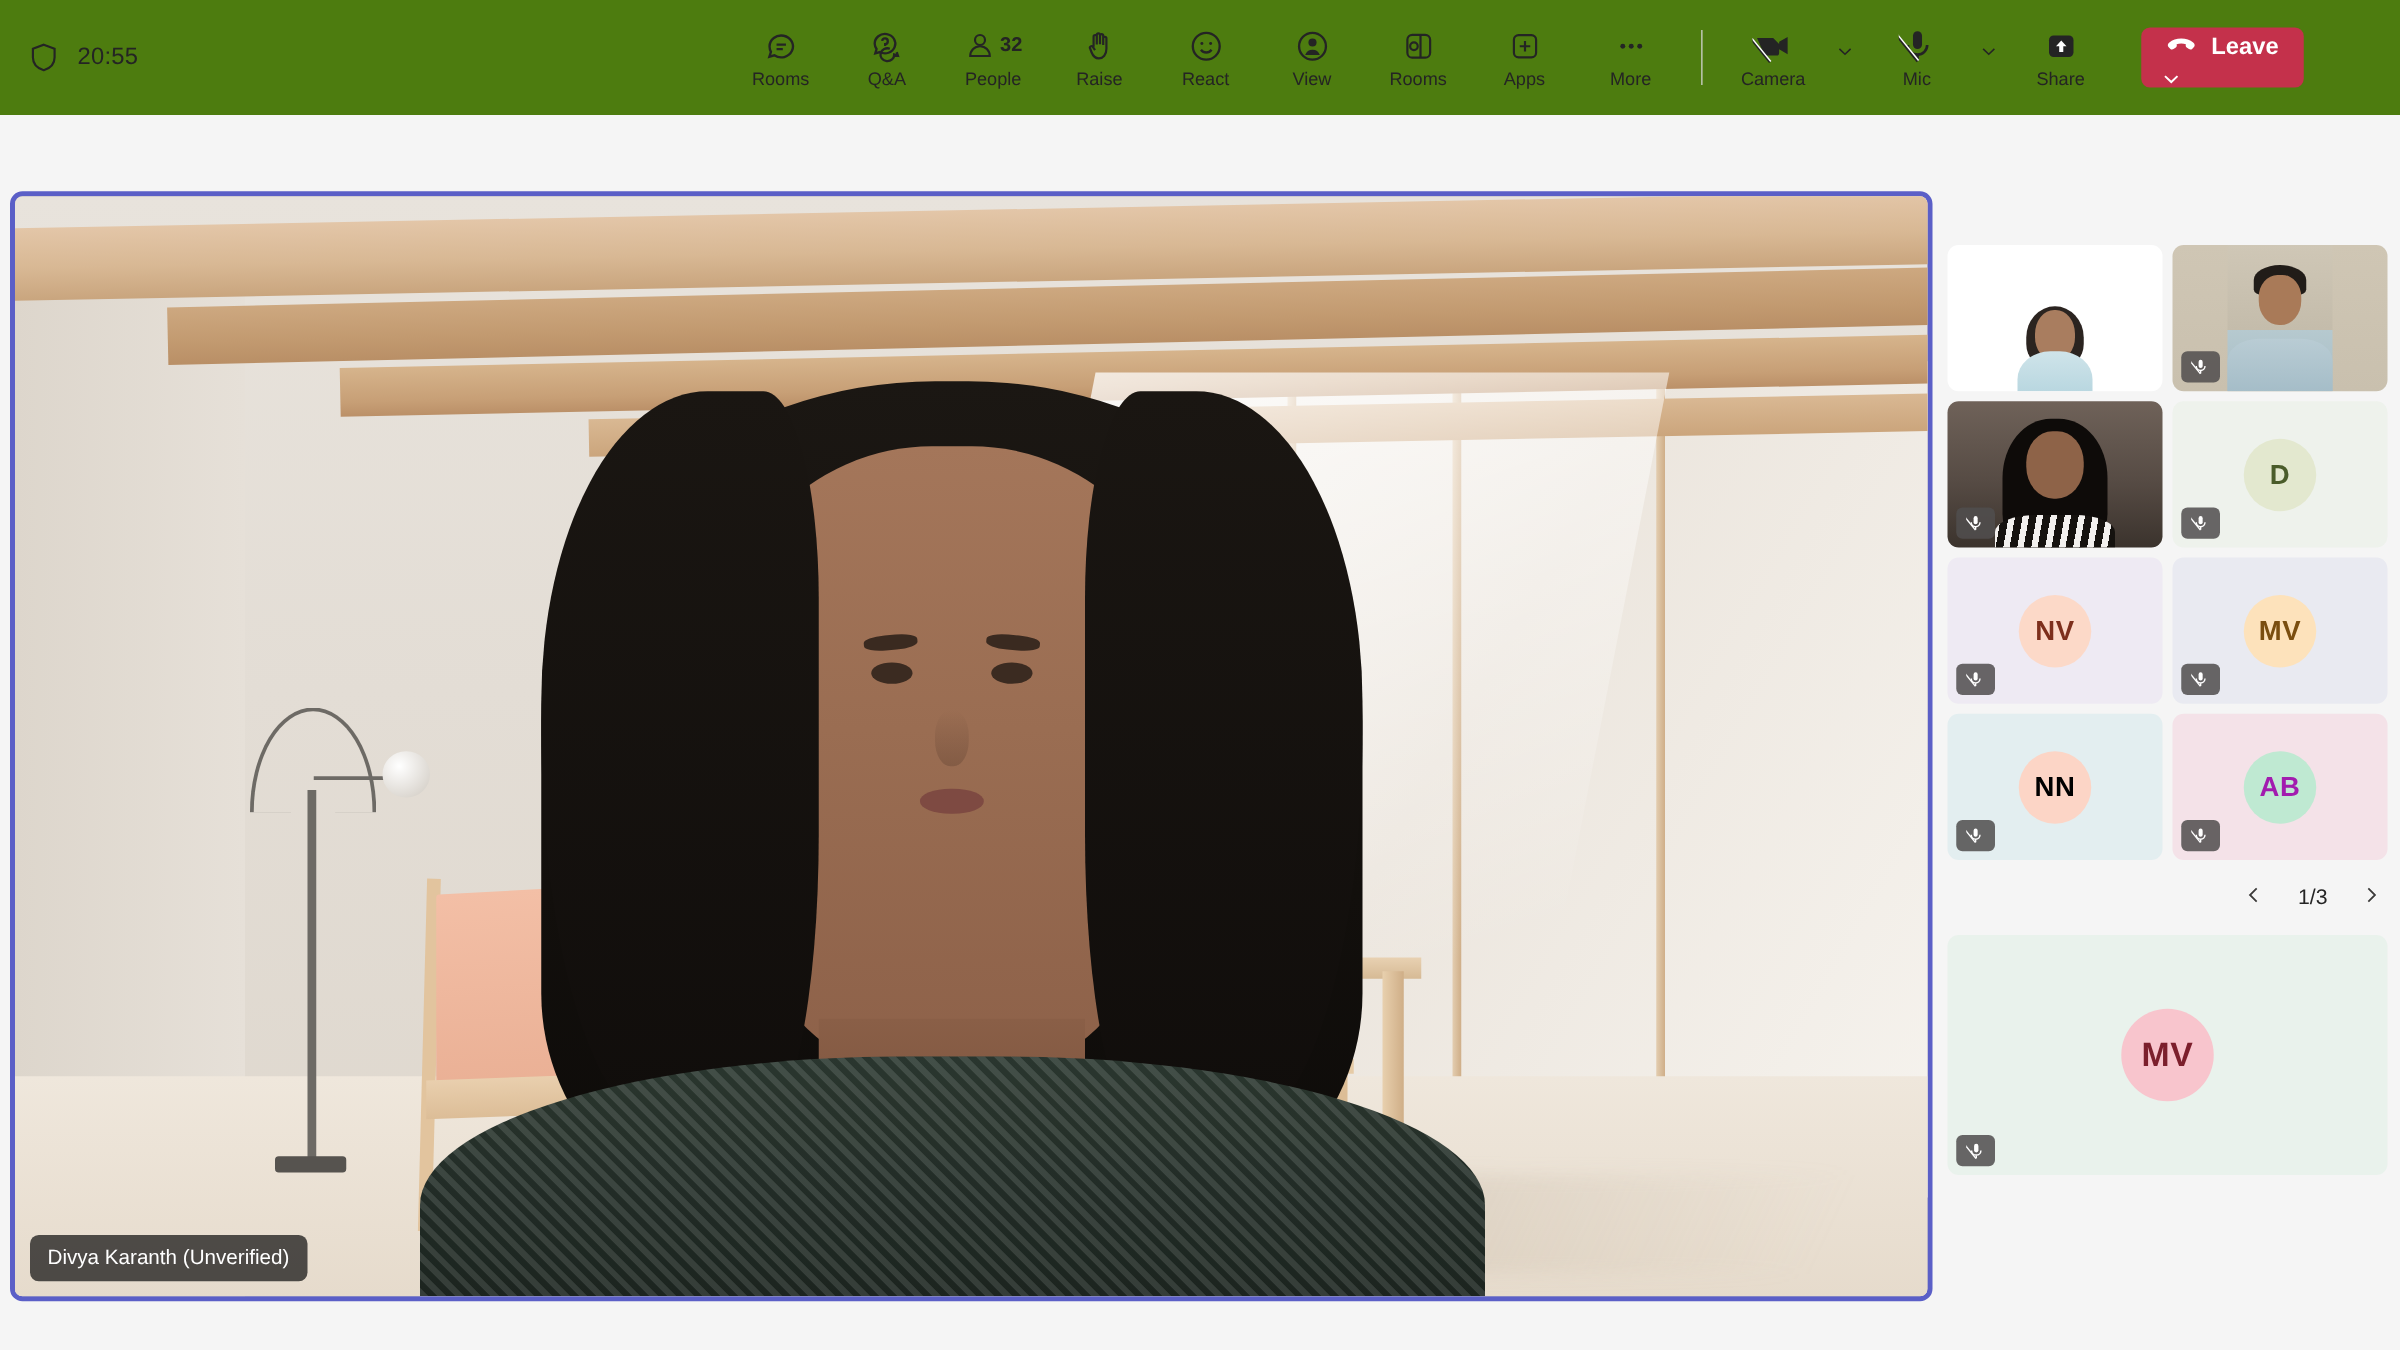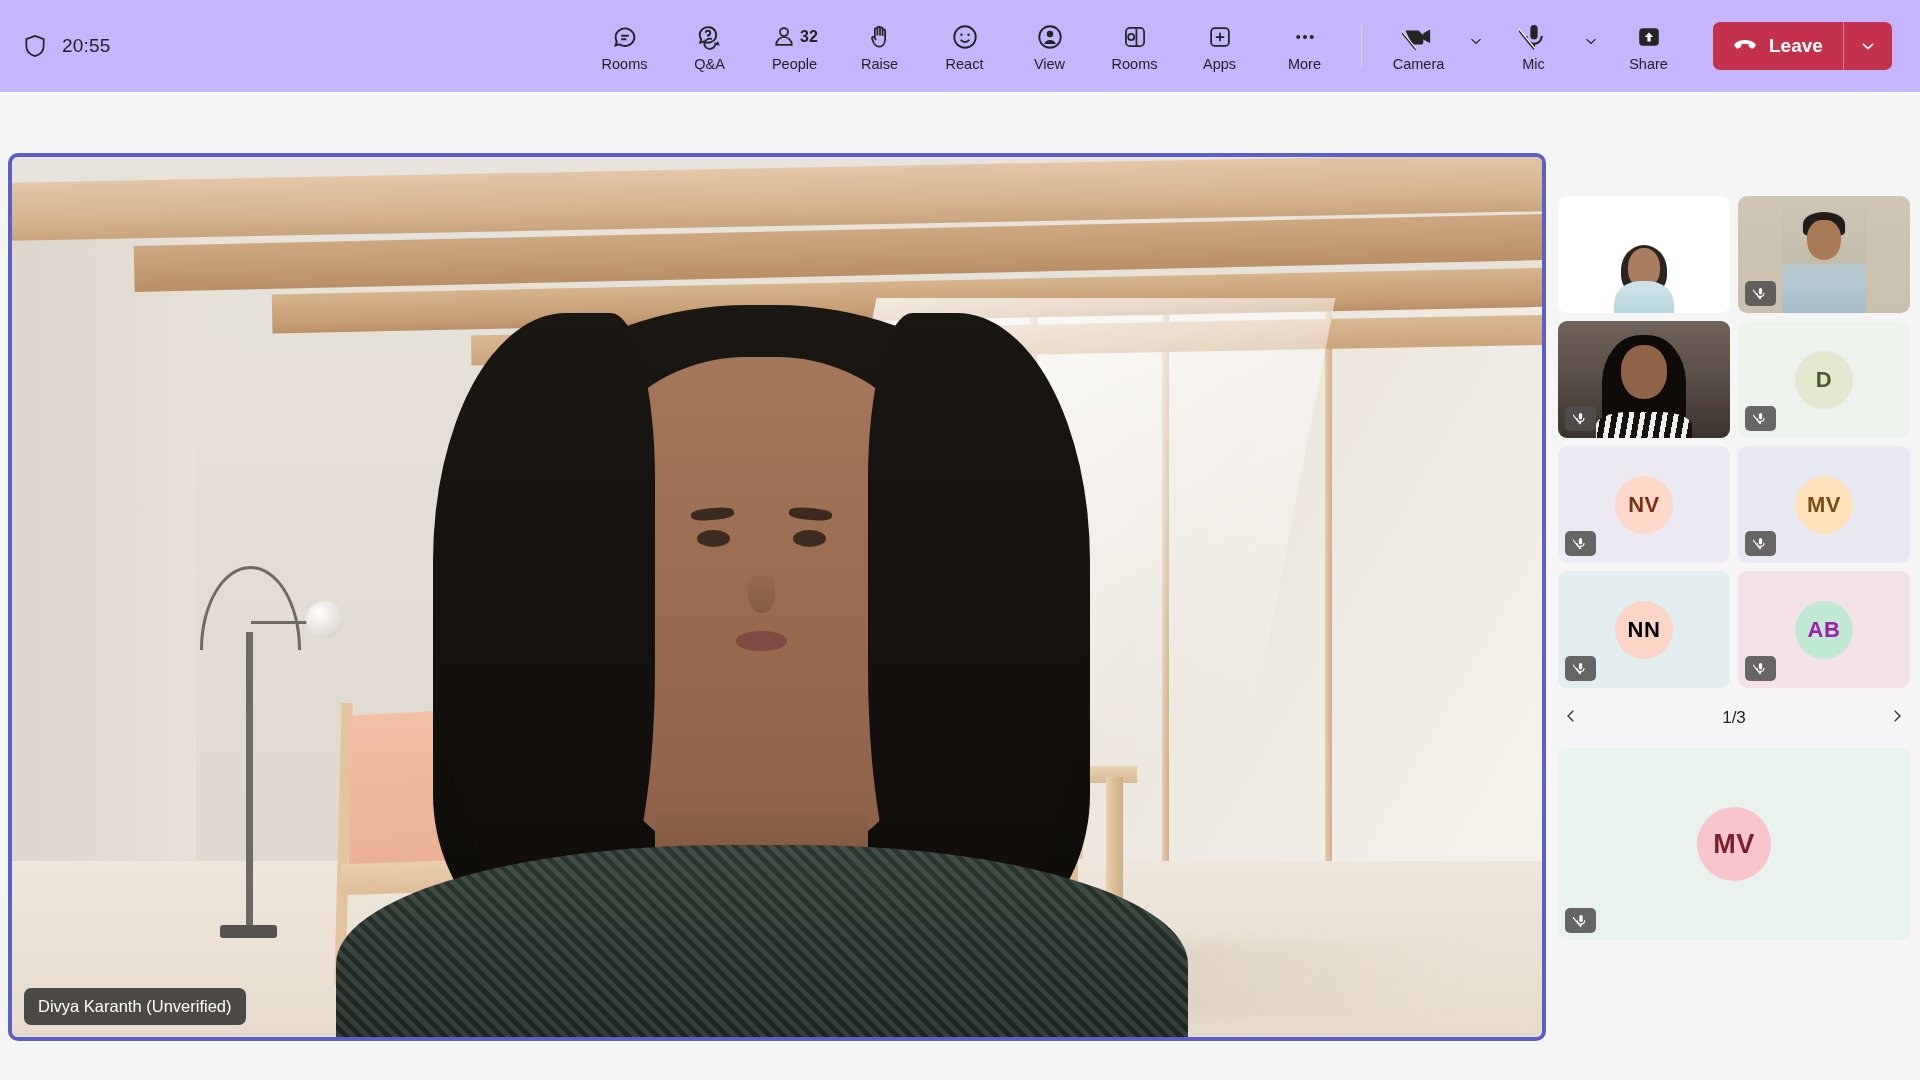--- a/index.html
+++ b/index.html
@@ -8,21 +8,21 @@
     overflow: hidden;
     background: #f5f5f5;
     font-family: "Liberation Sans", sans-serif;
     -webkit-font-smoothing: antialiased;
   }
 
   
   .topbar {
     position: absolute; top: 0; left: 0;
     width: 1920px; height: 92px;
-    background: #c4b5fd;
+    background: #4d7c0f;
     display: flex; align-items: center;
   }
   .topbar-left {
     display: flex; align-items: center;
     gap: 14px;
     margin-left: 22px;
     width: 560px;
   }
   .shield-icon { width: 26px; height: 28px; display: block; }
   .meeting-time {
@@ -63,20 +63,21 @@
   }
 
   .leave-btn {
     display: flex; align-items: stretch;
     background: #c4314b;
     border-radius: 7px;
     height: 48px;
     margin-left: 22px;
     overflow: hidden;
     cursor: pointer;
+    flex-direction: column;
   }
   .leave-main {
     display: flex; align-items: center; gap: 11px;
     padding: 0 20px 0 19px;
   }
   .leave-label { color: #fff; font-size: 19px; font-weight: bold; }
   .leave-divider { width: 1px; background: rgba(255,255,255,.38); }
   .leave-arrow {
     width: 48px; display: flex; align-items: center; justify-content: center;
   }
@@ -407,22 +408,22 @@
     background: #8e6348; border-radius: 46% 46% 48% 48%;
   }
   .th-p3-stripes {
     position: absolute; left: 50%; bottom: 0; transform: translateX(-50%);
     width: 96px; height: 26px;
     background: repeating-linear-gradient(100deg,#f2f0ee 0 5px,#15120f 5px 11px);
     border-radius: 34% 34% 0 0 / 52% 52% 0 0;
   }
 
   .pager {
-    display: flex; align-items: center; justify-content: space-between;
-    gap: 40px;
+    display: flex; align-items: center; justify-content: flex-end;
+    gap: 22px;
     height: 52px;
     margin-top: 4px;
   }
   .pager-btn {
     width: 26px; height: 26px;
     display: flex; align-items: center; justify-content: center;
     cursor: pointer; border-radius: 4px;
   }
   .pager-text { font-size: 17px; color: #242424; }
 

